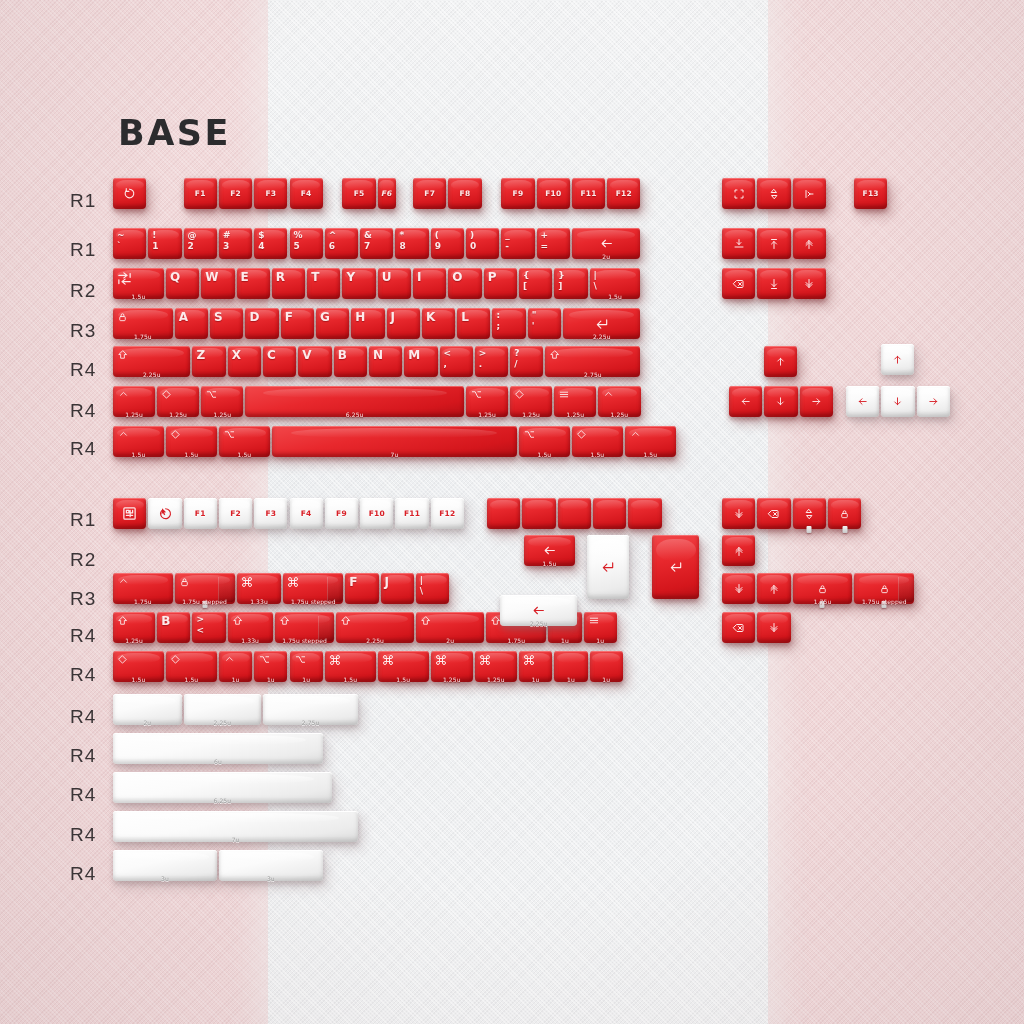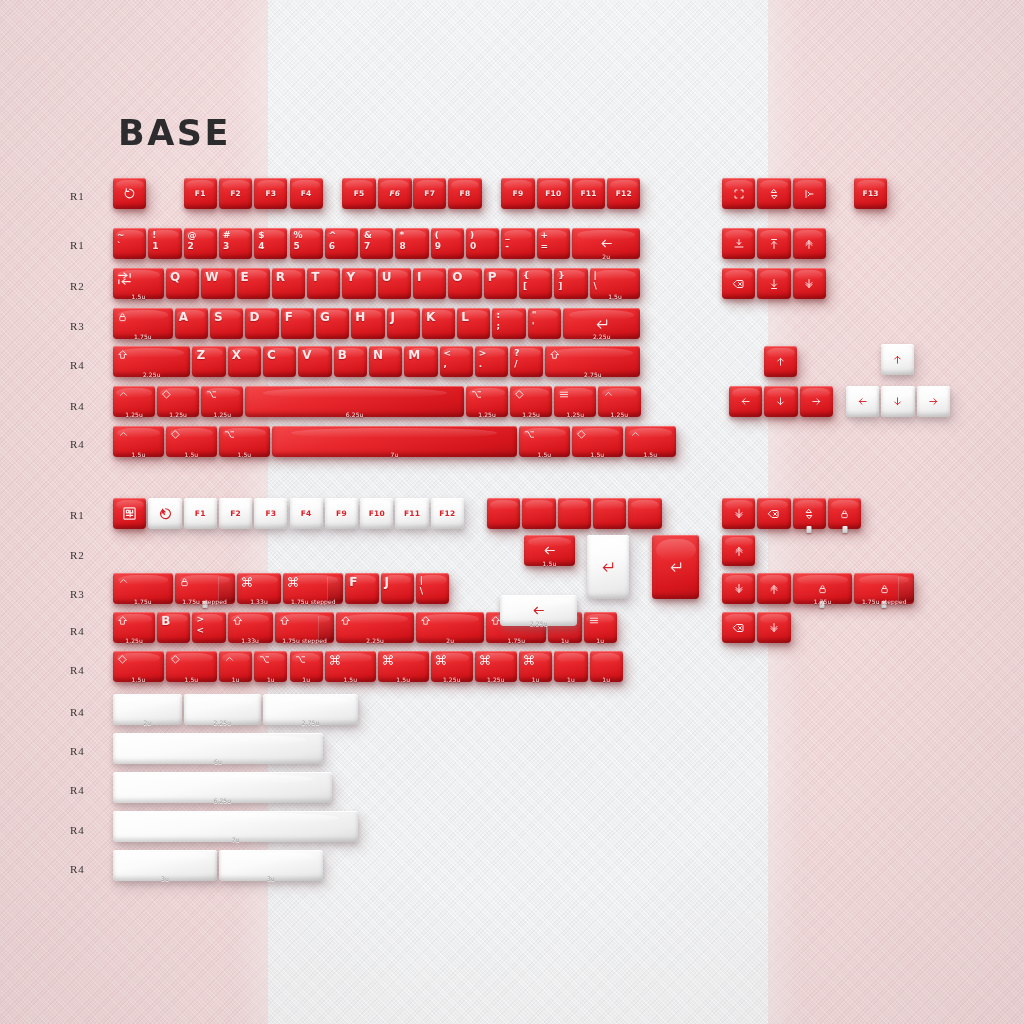--- a/index.html
+++ b/index.html
@@ -26,22 +26,22 @@
   }
   #bg .vign{position:absolute;inset:0;
     background:radial-gradient(ellipse at 50% 42%, rgba(255,255,255,.10) 0%, rgba(0,0,0,0) 55%, rgba(120,90,95,.10) 100%);}
 
   
   #title{position:absolute;left:118px;top:113px;
     font-size:35px;font-weight:bold;letter-spacing:2.5px;color:#2c2c2e;
     font-family:"DejaVu Sans", sans-serif;}
 
   
-  .rowlabel{position:absolute;font-size:11px;color:#3a3436;letter-spacing:1px;
-    font-family:Liberation Serif, serif;}
+  .rowlabel{position:absolute;font-size:19px;color:#3a3436;letter-spacing:1px;
+    font-family:Liberation Sans, sans-serif;}
 
   
   .kc{position:absolute;box-sizing:border-box;border-radius:3px 3px 4px 4px;
       overflow:visible;}
   
   .kc.red{
     background:linear-gradient(168deg,#f2474a 0%,#e8282d 38%,#d4161c 78%,#b60f15 100%);
     box-shadow:
       inset 0 1px 0 rgba(255,150,150,.55),
       inset 0 -3px 4px rgba(110,5,10,.55),
@@ -155,21 +155,21 @@
     <div class="kc red" style="left: 289.5px; top: 178px; width: 33.3px; height: 31px;">
       <div class="lg ctr">
         <span class="l1 fk">F4</span>
       </div>
     </div>
     <div class="kc red" style="left: 342.45px; top: 178px; width: 33.3px; height: 31px;">
       <div class="lg ctr">
         <span class="l1 fk">F5</span>
       </div>
     </div>
-    <div class="kc red" style="left: 377.75px; top: 178px; width: 34px; height: 31px; font-style: italic;">
+    <div class="kc red" style="left: 377.75px; top: 178px; width: 18px; height: 31px; font-style: italic;">
       <div class="lg ctr">
         <span class="l1 fk">F6</span>
       </div>
     </div>
     <div class="kc red" style="left: 413.05px; top: 178px; width: 33.3px; height: 31px;">
       <div class="lg ctr">
         <span class="l1 fk">F7</span>
       </div>
     </div>
     <div class="kc red" style="left: 448.35px; top: 178px; width: 33.3px; height: 31px;">

